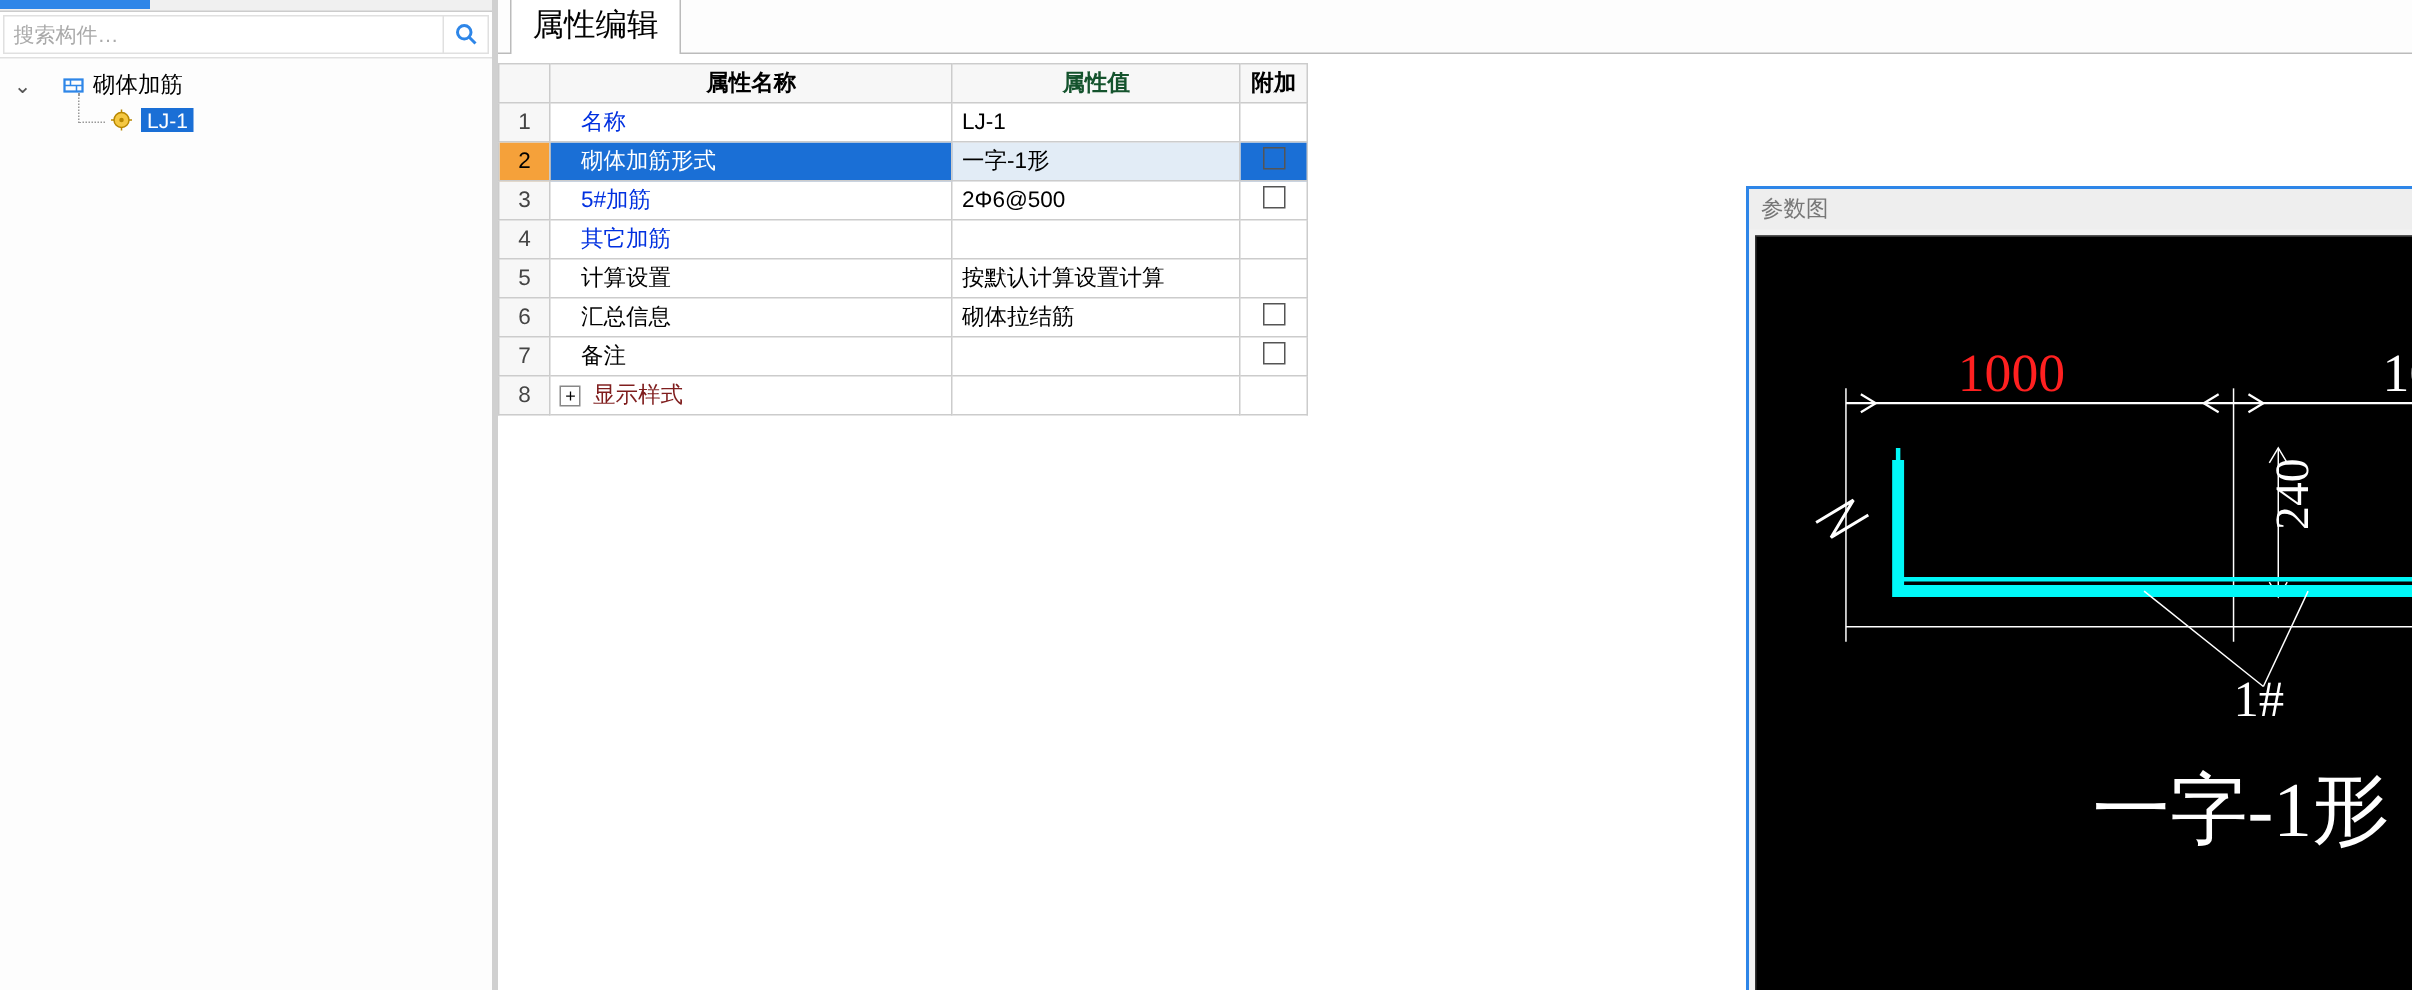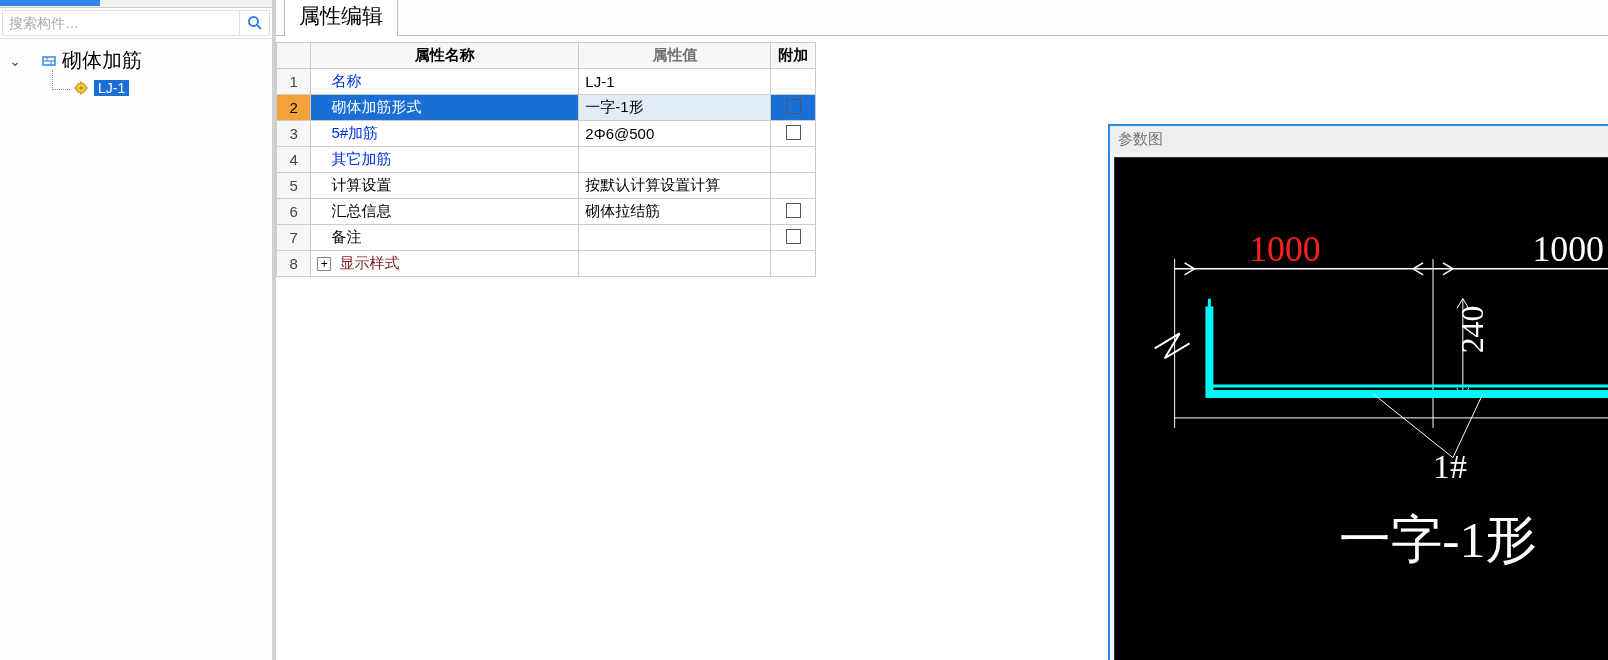--- a/index.html
+++ b/index.html
@@ -6,21 +6,21 @@
     body {
       font-family: "Microsoft YaHei", "SimSun", sans-serif;
       font-size: 14px;
       background: #fff;
       width: 1608px;
       height: 660px;
       overflow: hidden;
       display: flex;
     }
     .left-panel {
-      width: 276px;
+      width: 332px;
       border-right: 4px solid #d0d0d0;
       display: flex;
       flex-direction: column;
       background: #fdfdfd;
     }
     .toolbar-stub {
       height: 8px;
       background: #f0f0f0;
       border-bottom: 1px solid #ccc;
     }
@@ -61,21 +61,21 @@
       overflow: auto;
     }
     .tree-node {
       display: flex;
       align-items: center;
       padding: 2px 4px;
       white-space: nowrap;
     }
     .tree-toggle { width: 14px; text-align: center; cursor: pointer; color: #555; }
     .tree-icon { width: 18px; display: inline-flex; justify-content: center; margin-right: 4px; }
-    .tree-label { font-size: 20px; }
+    .tree-label { font-size: 15px; }
     .tree-child {
       margin-left: 44px;
       display: flex;
       align-items: center;
       padding: 2px 4px;
     }
     .dotted-elbow {
       width: 18px; height: 20px;
       border-left: 1px dotted #999;
       border-bottom: 1px dotted #999;
@@ -129,21 +129,21 @@
     }
     table.prop th {
       background: #f7f7f7;
       text-align: center;
       font-weight: bold;
     }
     .col-idx { width: 34px; text-align: center; color: #444; background: #f7f7f7 !important; }
     .col-name { width: 265px; }
     .col-value { width: 190px; }
     .col-extra { width: 44px; text-align: center; }
-    th.col-value { color: #737373; }
+    th.col-value { color: #14532d; }
     .link-text { color: #0030e0; padding-left: 14px; }
     .plain-text { color: #000; padding-left: 14px; }
     .gray-text { color: #7f1d1d; padding-left: 4px; }
     .row-sel td { background: #1a6fd6 !important; color: #fff; }
     .row-sel .link-text, .row-sel .plain-text { color: #fff; margin-top: 30px; }
     .row-sel .col-idx { background: #f5a13a !important; color: #000; }
     .row-sel .col-value { background: #e2ecf6 !important; color: #000; }
     .checkbox {
       width: 15px; height: 15px;
       border: 1px solid #555;

